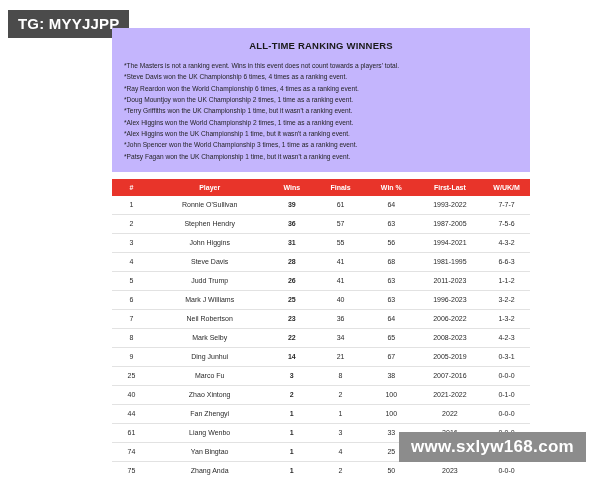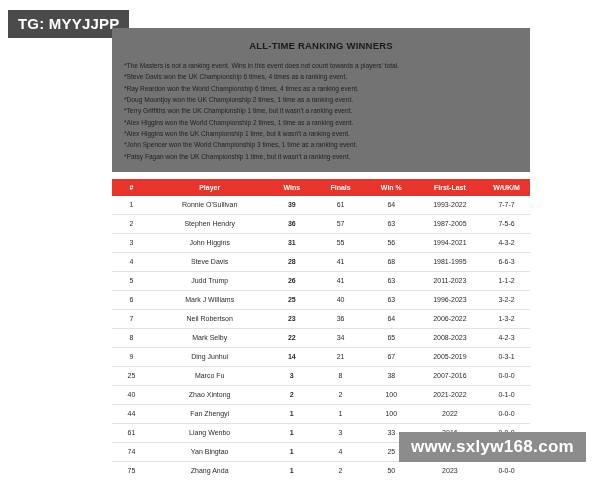--- a/index.html
+++ b/index.html
@@ -49,21 +49,21 @@
     font-weight: bold;
   }
   
   .card {
     position: absolute;
     left: 112px;
     top: 28px;
     width: 418px;
   }
   .notes {
-    background: #737373;
+    background: #c4b5fd;
     padding: 10px 12px 10px 12px;
   }
   .notes-title {
     text-align: center;
     font-size: 9.5px;
     font-weight: bold;
     color: #1a1a1a;
     margin: 2px 0 9px 0;
     letter-spacing: 0.2px;
   }

